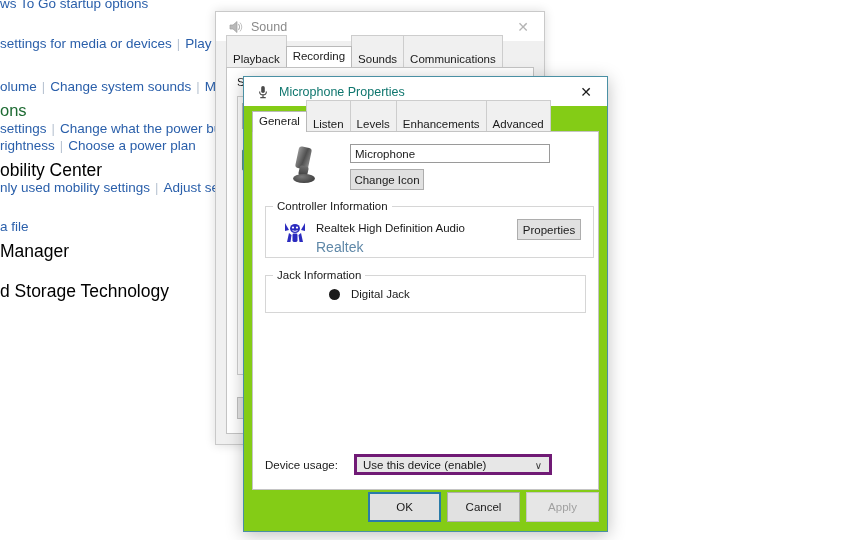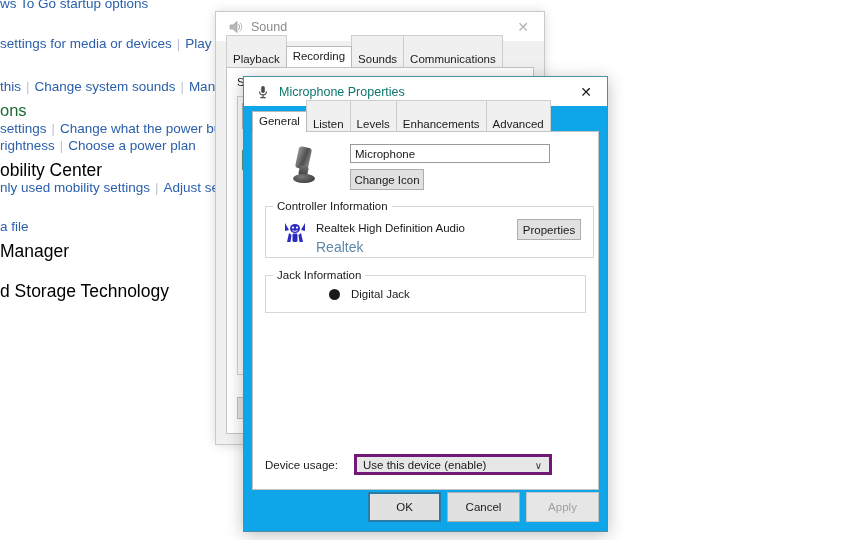--- a/index.html
+++ b/index.html
@@ -60,21 +60,21 @@
      background:#e6e6e6; border:1px solid #c0c0c0; }
 
   
   #mic-props {
     left:243px; top:76px; width:365px; height:456px;
     border:1px solid #4a90a4;
     box-shadow: 0 3px 16px rgba(0,0,0,0.25);
   }
   #mic-props .t-text { color:#0f766e; }
   #mic-props .win-close { color:#1a1a1a; }
-  .mp-body { position:absolute; left:0; top:29px; right:0; bottom:0; background:#0ea5e9; }
+  .mp-body { position:absolute; left:0; top:29px; right:0; bottom:0; background:#84cc16; }
   .mp-tabstrip { position:absolute; left:8px; top:6px; right:8px; height:20px; display:flex; align-items:flex-end; }
   .mp-page {
     position:absolute; left:8px; top:25px; right:8px; bottom:41px;
     background:#ffffff; border:1px solid #c4c4c4;
   }
   .mp-footer { position:absolute; left:8px; right:8px; bottom:8px; height:33px; display:flex;
     align-items:center; justify-content:flex-end; }
   .btn {
     font-size:11.5px; color:#1a1a1a; background:#e1e1e1; border:1px solid #adadad;
     height:30px; min-width:73px; display:inline-flex; align-items:center; justify-content:center;
@@ -140,21 +140,21 @@
 
   <div class="cp-bg">
 
     <div class="cp-line" style="left:0px; top:-4px;">ws To Go startup options</div>
 
     <div class="cp-line" style="left:0px; top:36px;">
       <span>settings for media or devices</span><span class="cp-sep">|</span><span>Play CDs or o</span>
     </div>
 
     <div class="cp-line" style="left:0px; top:79px;">
-      <span>this</span><span class="cp-sep">|</span><span>Change system sounds</span><span class="cp-sep">|</span><span>Manage </span>
+      <span>olume</span><span class="cp-sep">|</span><span>Change system sounds</span><span class="cp-sep">|</span><span>Manage </span>
     </div>
 
     <div class="cp-line cp-head" style="left:0px; top:101px; font-weight:normal;">ons</div>
 
     <div class="cp-line" style="left:0px; top:121px;">
       <span>settings</span><span class="cp-sep">|</span><span>Change what the power buttons d</span>
     </div>
 
     <div class="cp-line" style="left:0px; top:138px;">
       <span>rightness</span><span class="cp-sep">|</span><span>Choose a power plan</span>

